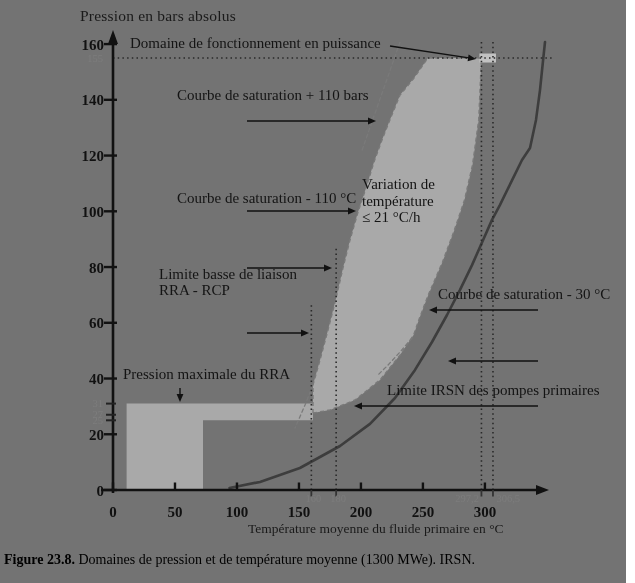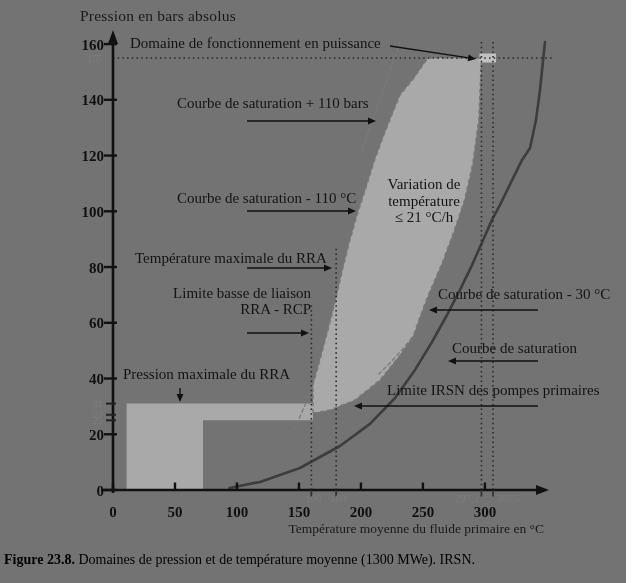--- a/index.html
+++ b/index.html
@@ -1,31 +1,31 @@
 <!DOCTYPE html>
 <html><head>
 <meta charset="utf-8">
 <style>
   html,body{margin:0;padding:0;background:#fff}
   .page{position:relative;width:626px;height:583px;background:#737373;overflow:hidden;
         font-family:Liberation Serif, serif;color:#111}
   svg{font-family:inherit}
   .chart-title{position:absolute;left:80px;top:7px;font-size:15.5px;letter-spacing:.2px;color:#1a1a1a}
-  .xaxis-label{position:absolute;left:248px;top:521px;width:296px;text-align:right;font-size:13.5px;color:#1a1a1a}
+  .xaxis-label{position:absolute;left:248px;top:521px;width:296px;text-align:left;font-size:13.5px;color:#1a1a1a}
   .ann{position:absolute;font-size:15px;color:#141414;white-space:nowrap;line-height:15px}
   #ann-power{left:130px;top:36px}
-  #ann-satp110{left:177px;top:96px}
+  #ann-satp110{left:177px;top:88px}
   #ann-satm110{left:177px;top:191px}
   #ann-rratmax{left:135px;top:251px}
-  #ann-rrarcp{left:159px;top:285px;width:152px;text-align:right;line-height:16px}
+  #ann-rrarcp{left:159px;top:266px;width:152px;line-height:16px}
   #ann-rrapmax{left:123px;top:367px}
   #ann-satm30{left:438px;top:287px}
   #ann-sat{left:452px;top:341px}
   #ann-npsh{left:387px;top:383px}
-  #ann-variation{left:362px;top:176px;width:124px;text-align:center;line-height:16.5px}
+  #ann-variation{left:362px;top:176px;width:124px;text-align:left;line-height:16.5px}
   .caption{position:absolute;left:4px;top:552px;font-size:14px;color:#000}
   .caption .cap-prefix{font-weight:700}
   .plot-svg{position:absolute;left:0;top:0}
 </style>
 </head>
 <body>
 
 <div class="page">
 
   <div class="chart-title">Pression en bars absolus</div>
@@ -110,28 +110,26 @@
       <polygon points="429,310 437,306.6 437,313.4" fill="#111111"></polygon>
       <line x1="538" y1="361" x2="452" y2="361" stroke="#111111" stroke-width="1.4"></line>
       <polygon points="448,361 456,357.6 456,364.4" fill="#111111"></polygon>
       <line x1="538" y1="406" x2="358" y2="406" stroke="#111111" stroke-width="1.4"></line>
       <polygon points="354,406 362,402.6 362,409.4" fill="#111111"></polygon>
     </svg>
 
   <div class="ann" id="ann-power">Domaine de fonctionnement en puissance</div>
   <div class="ann" id="ann-satp110">Courbe de saturation + 110 bars</div>
   <div class="ann" id="ann-satm110">Courbe de saturation - 110 °C</div>
-  <div class="ann" id="ann-rratmax">Température maximale du RRA</div>
   <div class="ann" id="ann-rrarcp">
     <span>Limite basse de liaison</span><br>
     <span>RRA - RCP</span>
   </div>
   <div class="ann" id="ann-rrapmax">Pression maximale du RRA</div>
   <div class="ann" id="ann-satm30">Courbe de saturation - 30 °C</div>
-  <div class="ann" id="ann-sat">Courbe de saturation</div>
   <div class="ann" id="ann-npsh">Limite IRSN des pompes primaires</div>
   <div class="ann" id="ann-variation">
     <span>Variation de</span><br>
     <span>température</span><br>
     <span>≤ 21 °C/h</span>
   </div>
 
   <div class="xaxis-label">Température moyenne du fluide primaire en °C</div>
 
   <div class="caption">

